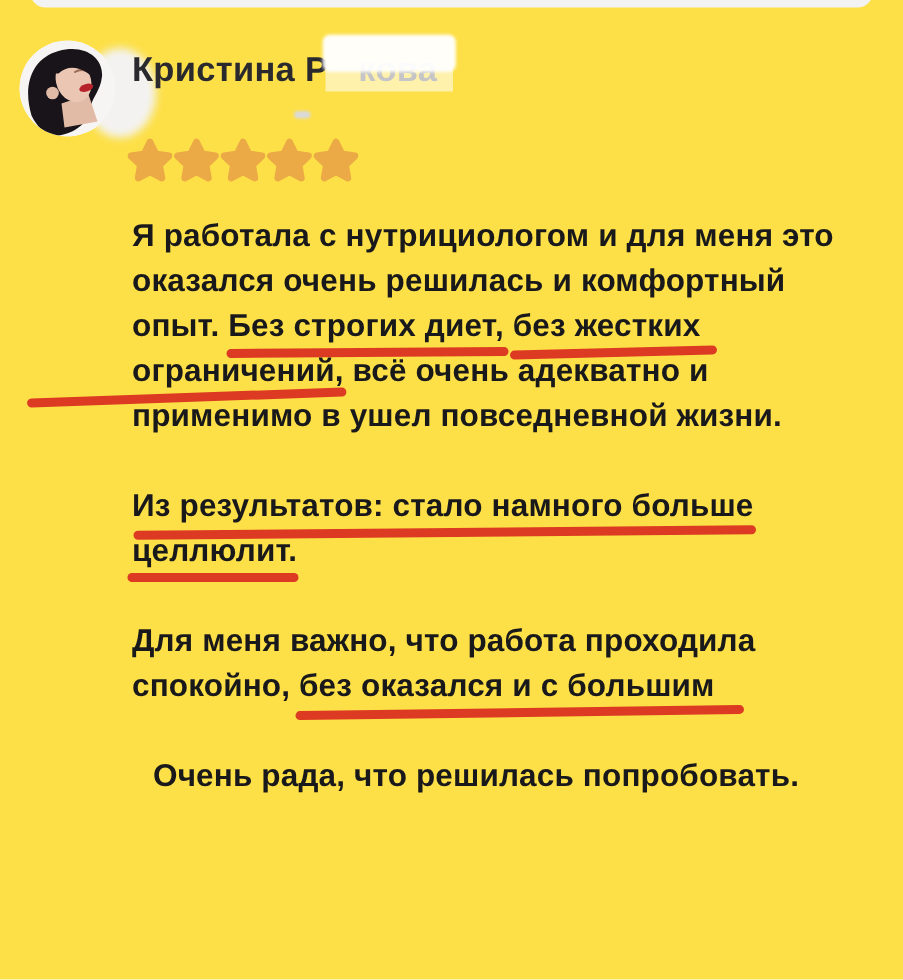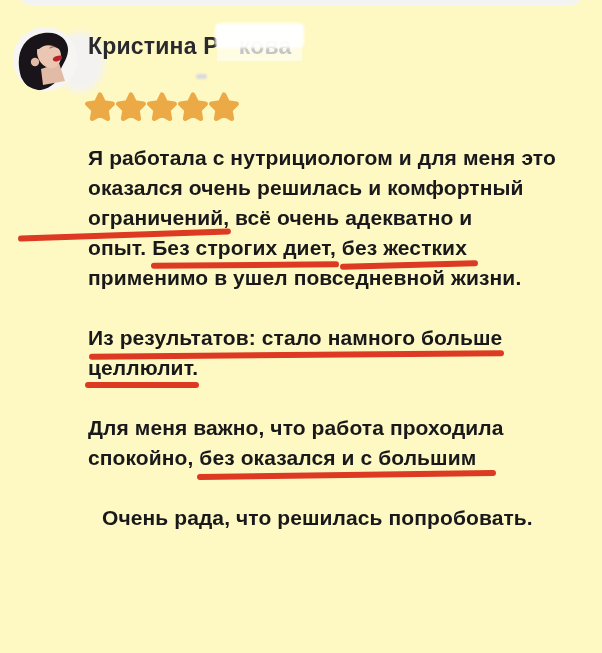--- a/index.html
+++ b/index.html
@@ -8,21 +8,21 @@
     background: #ffffff;
     width: 602px;
     height: 653px;
     overflow: hidden;
     font-family: "Liberation Sans", sans-serif;
   }
   .card {
     position: relative;
     width: 602px;
     height: 653px;
-    background: #fef9c3;
+    background: #fde047;
   }
   
   .top-strip {
     position: absolute;
     top: -16px;
     left: 20px;
     right: 20px;
     height: 21px;
     border-radius: 12px;
     background: #f3f3f4;
@@ -169,22 +169,22 @@
       </svg>
       <svg viewBox="0 0 32 32" class="star">
         <path d="M16 3 L20.1 11.4 29.4 12.7 22.7 19.2 24.3 28.4 16 24 7.7 28.4 9.3 19.2 2.6 12.7 11.9 11.4 Z" fill="#ECAA46" stroke="#ECAA46" stroke-width="5" stroke-linejoin="round"></path>
       </svg>
     </div>
 
   <div class="review-body">
       <div class="para">
         <div class="line"><span class="seg">Я работала с нутрициологом и для меня это</span></div>
         <div class="line"><span class="seg">оказался очень решилась и комфортный</span></div>
+        <div class="line"><span class="seg">опыт. </span><span class="seg uline" style="--dl: -1px; --dr: -3px; --rot: -0.4deg;">Без строгих диет,</span><span class="seg"> </span><span class="seg uline" style="--dl: -2px; --dr: -11px; --rot: -1.5deg;">без жестких</span></div>
         <div class="line"><span class="seg uline" style="--dl: -70px; --dr: -8px; --rot: -2deg;">ограничений</span><span class="seg">, всё очень адекватно и</span></div>
-        <div class="line"><span class="seg">опыт. </span><span class="seg uline" style="--dl: -1px; --dr: -3px; --rot: -0.4deg;">Без строгих диет,</span><span class="seg"> </span><span class="seg uline" style="--dl: -2px; --dr: -11px; --rot: -1.5deg;">без жестких</span></div>
         <div class="line"><span class="seg">применимо в ушел повседневной жизни.</span></div>
       </div>
       <div class="para">
         <div class="line"><span class="seg uline" style="--dl: 1px; --dr: -2px; --rot: -0.5deg;">Из результатов: стало намного больше</span></div>
         <div class="line"><span class="seg uline" style="--dl: -3px; --dr: -1px; --rot: 0deg;">целлюлит.</span></div>
       </div>
       <div class="para">
         <div class="line"><span class="seg">Для меня важно, что работа проходила</span></div>
         <div class="line"><span class="seg">спокойно, </span><span class="seg uline" style="--dl: -2px; --dr: -20px; --rot: -0.8deg;">без оказался и с большим</span></div>
       </div>

